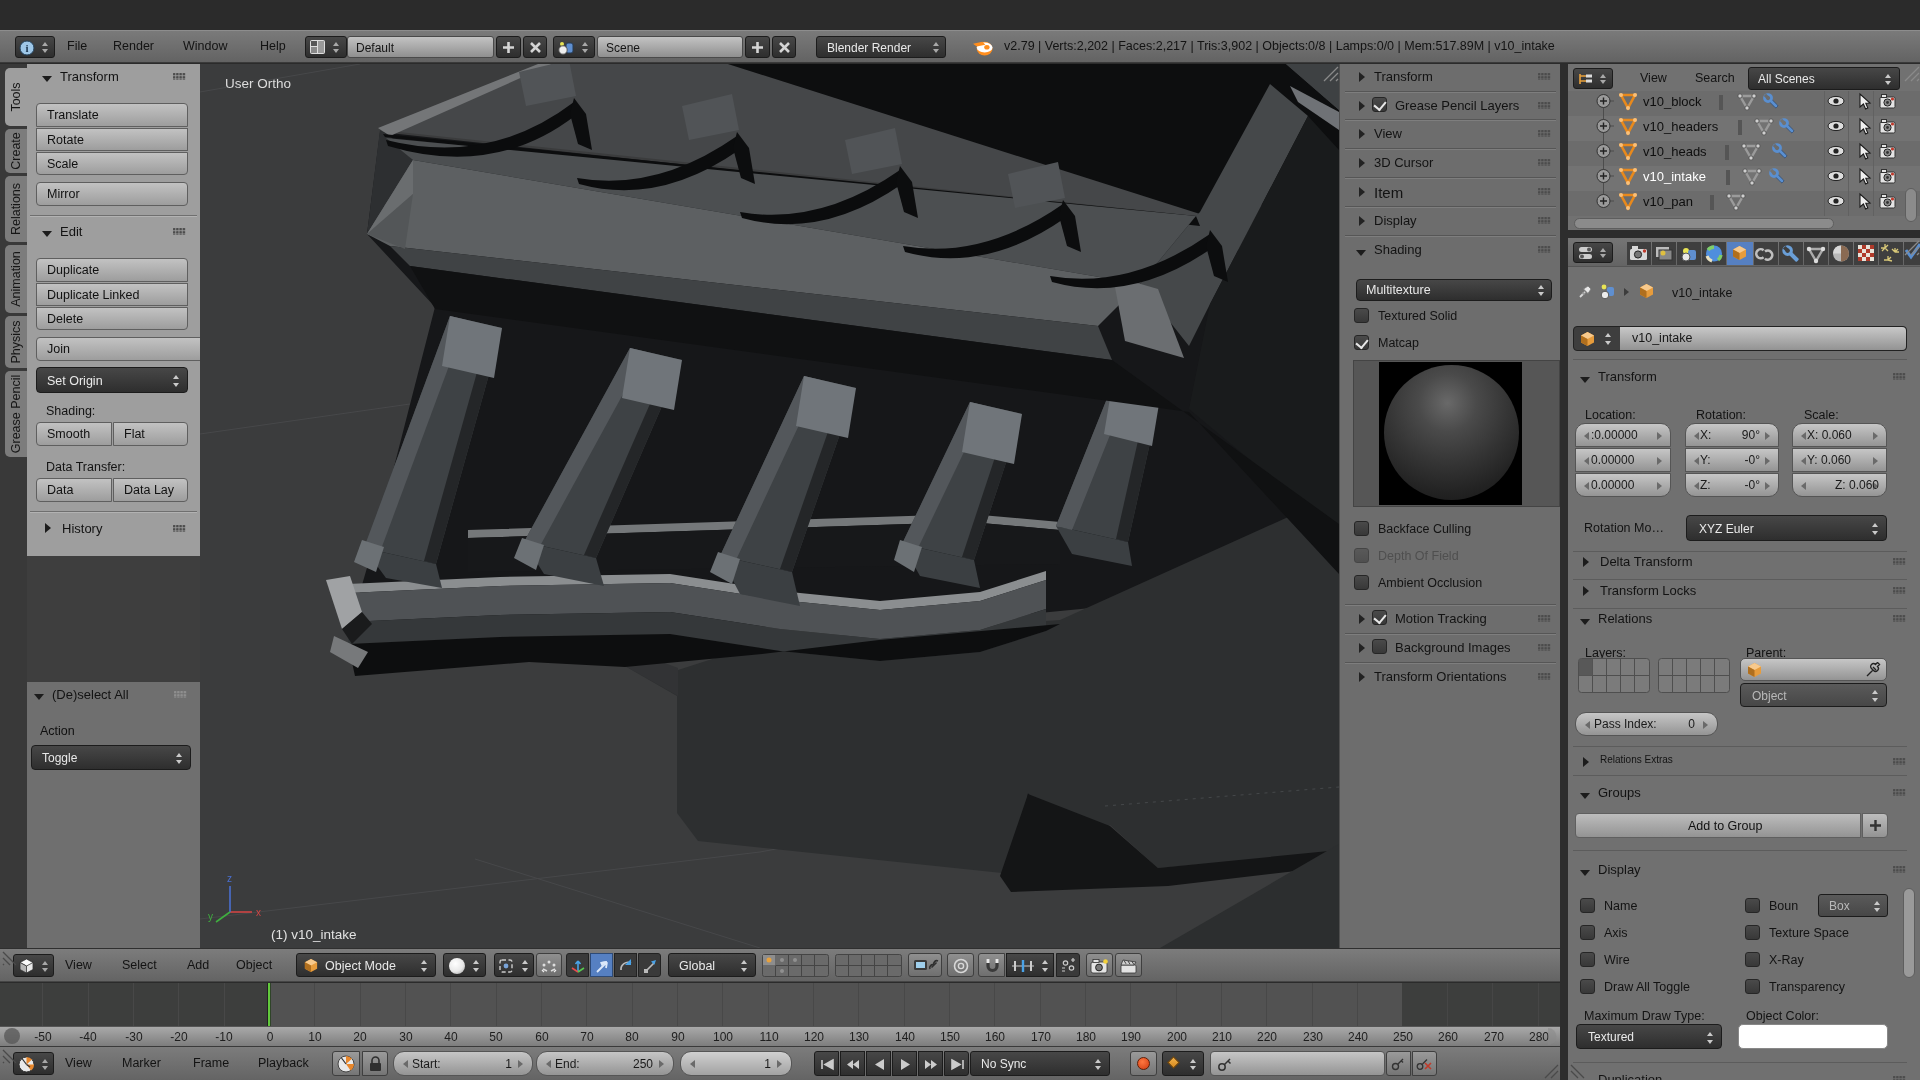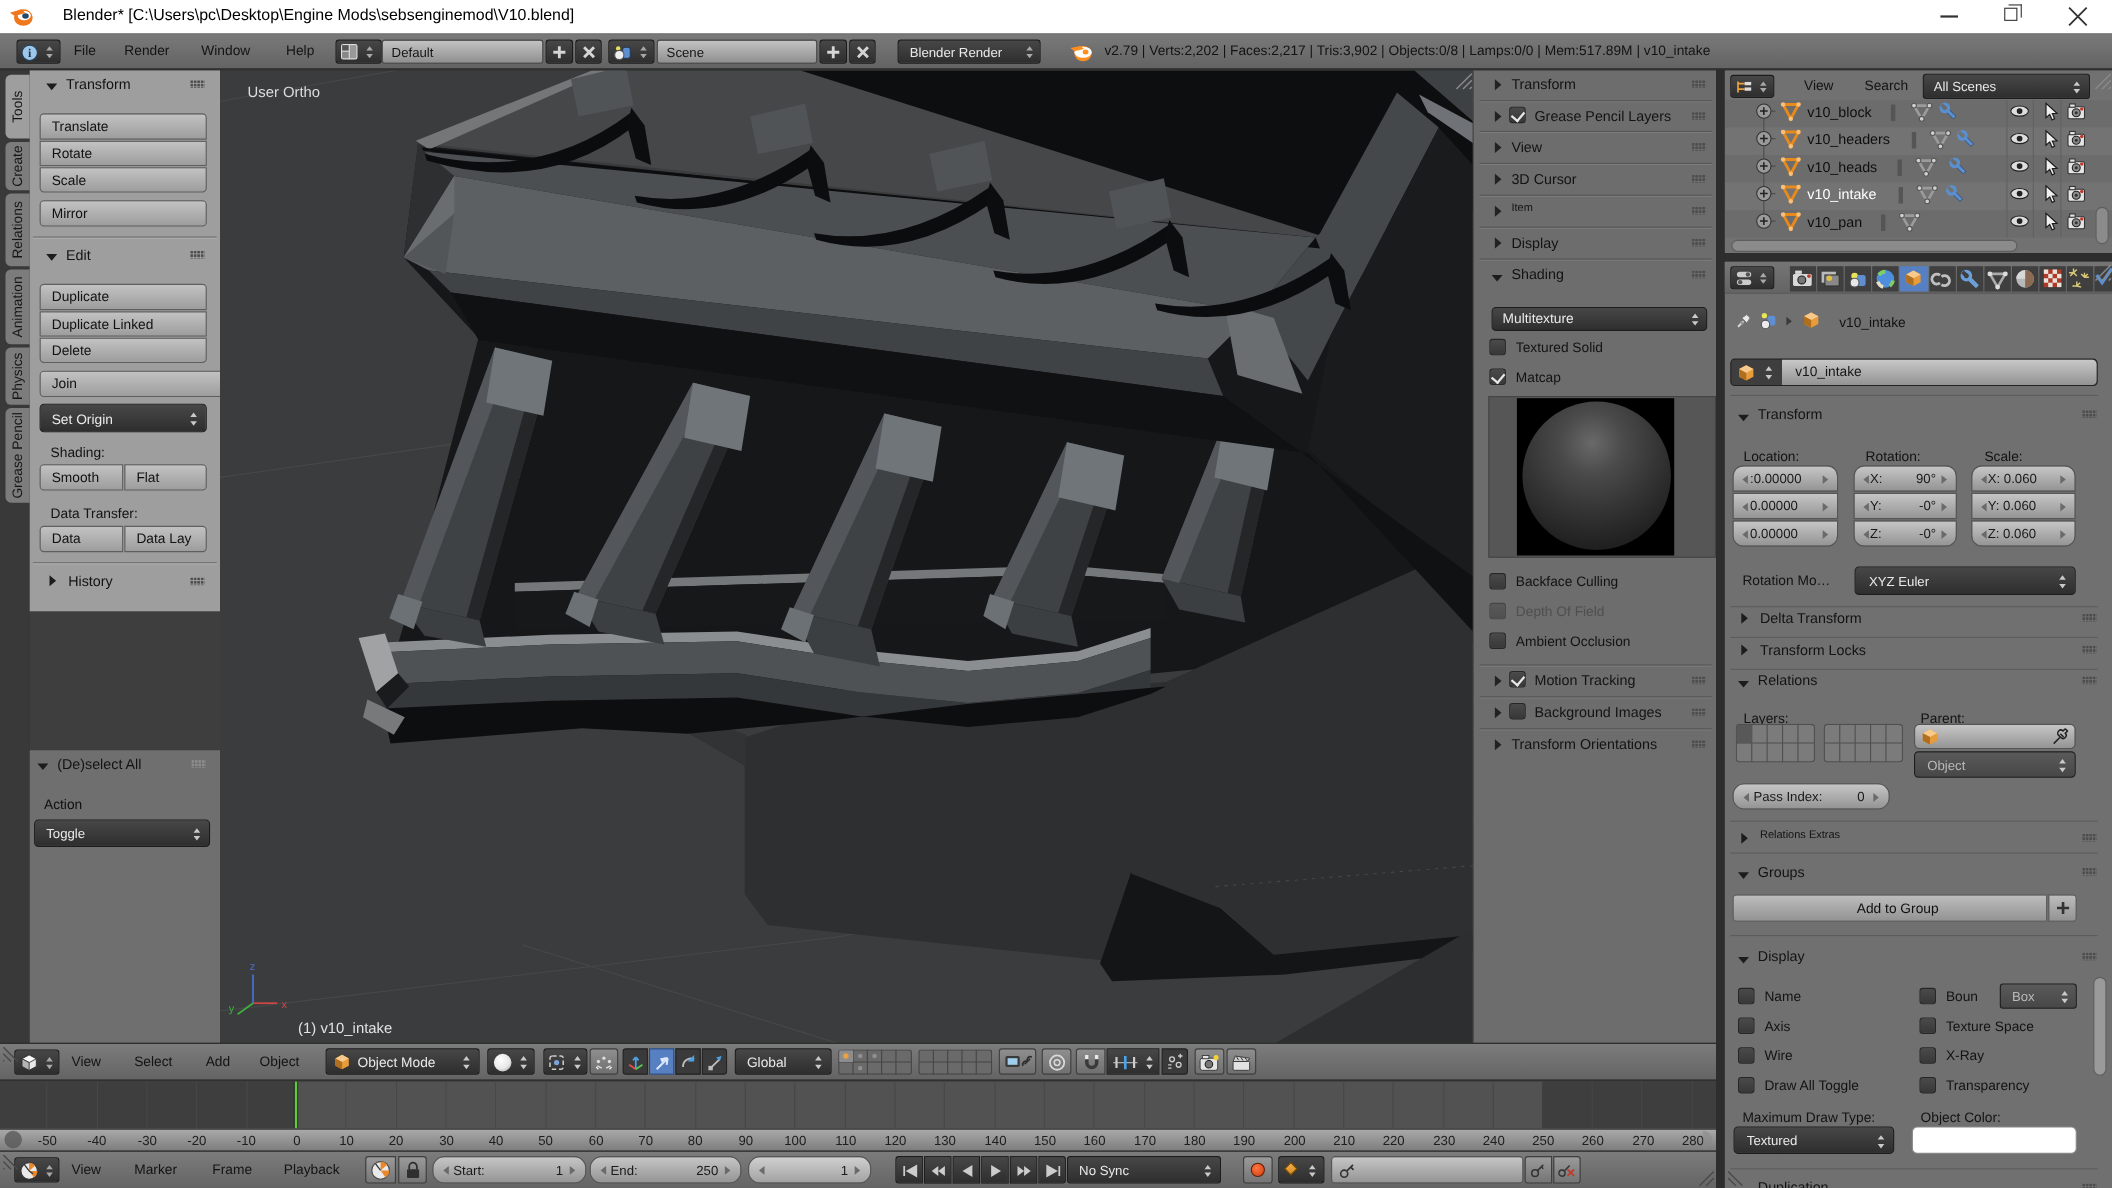--- a/index.html
+++ b/index.html
@@ -27,35 +27,20 @@
 .hdrtri.open{border-top:6px solid #1c1c1c;border-bottom:none;margin-top:3px;}
 .hdrtri.closed{border-left:6px solid #1c1c1c;border-right:none;margin-left:3px;}
 .sep{position:absolute;height:1px;background:#565656;box-shadow:0 1px 0 #7e7e7e;}
 .vtab{position:absolute;left:5px;width:22px;background:#7c7c7c;border-radius:5px 0 0 5px;}
 .vtab span{position:absolute;left:4px;top:50%;transform:translateY(-50%) rotate(180deg);writing-mode:vertical-rl;color:#161616;font-size:12.5px;white-space:nowrap;}
 </style>
 </head>
 <body>
 <div id="page">
 
-<div class="abs" id="titlebar" style="left:0;top:0;width:1920px;height:30px;background:#fff;">
-  <svg class="abs" style="left:9px;top:5px" width="21" height="20" viewBox="0 0 21 20">
-    <ellipse cx="12.2" cy="11" rx="8.5" ry="7.5" fill="#f0771d"></ellipse>
-    <ellipse cx="13" cy="9.2" rx="6" ry="4.2" fill="#fff"></ellipse>
-    <ellipse cx="14.2" cy="9.6" rx="3" ry="2.5" fill="#24486b"></ellipse>
-    <path d="M0 6.5 L10.5 3.5 L14 6.8 L4.5 9.5 Z" fill="#f0771d"></path>
-  </svg>
-  <div class="abs" style="left:57px;top:6px;font-size:14.5px;color:#000;">Blender* [C:\Users\pc\Desktop\Engine Mods\sebsenginemod\V10.blend]</div>
-  <div class="abs" style="left:1764px;top:14px;width:16px;height:1.6px;background:#333;"></div>
-  <div class="abs" style="left:1822px;top:7px;width:12px;height:12px;border:1.6px solid #333;"></div>
-  <div class="abs" style="left:1826px;top:4px;width:12px;height:12px;border:1.6px solid #333;border-left:none;border-bottom:none;"></div>
-  <svg class="abs" style="left:1880px;top:6px" width="18" height="18">
-        <path d="M1 1 L17 17 M17 1 L1 17" stroke="#333" stroke-width="1.7"></path>
-      </svg>
-</div>
 
 <div class="abs" id="infobar" style="left:0;top:30px;width:1920px;height:33px;background:linear-gradient(#7a7a7a,#636363);border-top:1px solid #8d8d8d;border-bottom:1px solid #3a3a3a;">
   <div class="dd" style="left:15px;top:5px;width:40px;height:22px;">
     <svg class="abs" style="left:3px;top:3px" width="16" height="16">
           <circle cx="8" cy="8" r="7" fill="#9ec7e8" stroke="#24425c"></circle>
           <text x="8" y="12" font-size="11" font-weight="bold" fill="#1c3650" text-anchor="middle" font-family="Liberation Serif">i</text>
         </svg>
     <div class="updn dk" style="left:26px;top:2px;height:17px;"></div>
   </div>
   <div class="lbl" style="left:67px;top:8px;">File</div>
@@ -332,21 +317,21 @@
   <div class="sep" style="left:5px;top:55px;width:211px;"></div>
   <div class="hdrtri closed" style="left:16px;top:65px;border-left-color:#222;"></div>
   <div class="lbl" style="left:34px;top:62px;font-size:13px;">View</div>
       <div class="grip" style="left:198px;top:66px;"></div>
   <div class="sep" style="left:5px;top:84px;width:211px;"></div>
   <div class="hdrtri closed" style="left:16px;top:94px;border-left-color:#222;"></div>
   <div class="lbl" style="left:34px;top:91px;font-size:13px;">3D Cursor</div>
       <div class="grip" style="left:198px;top:95px;"></div>
   <div class="sep" style="left:5px;top:113px;width:211px;"></div>
   <div class="hdrtri closed" style="left:16px;top:123px;border-left-color:#222;"></div>
-  <div class="lbl" style="left:34px;top:120px;font-size:10px;">Item</div>
+  <div class="lbl" style="left:34px;top:120px;font-size:15px;">Item</div>
       <div class="grip" style="left:198px;top:124px;"></div>
   <div class="sep" style="left:5px;top:142px;width:211px;"></div>
   <div class="hdrtri closed" style="left:16px;top:152px;border-left-color:#222;"></div>
   <div class="lbl" style="left:34px;top:149px;font-size:13px;">Display</div>
       <div class="grip" style="left:198px;top:153px;"></div>
   <div class="sep" style="left:5px;top:171px;width:211px;"></div>
   <div class="hdrtri open" style="left:16px;top:183px;"></div>
   <div class="lbl" style="left:34px;top:178px;font-size:13px;">Shading</div>
       <div class="grip" style="left:198px;top:182px;"></div>
   <div class="dd" style="left:16px;top:215px;width:196px;height:22px;border-radius:4px;">
@@ -1103,21 +1088,21 @@
         <span style="position:absolute;left:14px;top:4px;">X: 0.060</span>
       </div>
   <div class="pill" style="left:224px;top:210px;width:95px;height:24px;border-radius:0;">
         <div class="larr" style="left:4px;top:8px;"></div>
         <div class="rarr" style="right:4px;top:8px;"></div>
         <span style="position:absolute;left:14px;top:4px;">Y: 0.060</span>
       </div>
   <div class="pill" style="left:224px;top:235px;width:95px;height:24px;border-radius:0 0 10px 10px;">
         <div class="larr" style="left:4px;top:8px;"></div>
         <div class="rarr" style="right:4px;top:8px;"></div>
-        <span style="position:absolute;left:14px;top:4px;">Z: 0.060</span>
+        <span style="position:absolute;left:14px;top:4px;padding-left:28px;">Z: 0.060</span>
       </div>
   <div class="lbl" style="left:16px;top:283px;">Rotation Mo…</div>
   <div class="dd" style="left:118px;top:277px;width:201px;height:26px;border-radius:4px;">
         <span style="position:absolute;left:12px;top:6px;">XYZ Euler</span>
         <div class="updn" style="left:185px;top:4px;height:18px;"></div>
       </div>
   <div class="abs" style="left:5px;top:313px;width:334px;height:1px;background:#5c5c5c;"></div>
   <div class="hdrtri closed" style="left:12px;top:319px;"></div>
   <div class="lbl" style="left:32px;top:316px;font-size:13px;">Delta Transform</div>
       <div class="grip" style="left:325px;top:320px;"></div>

